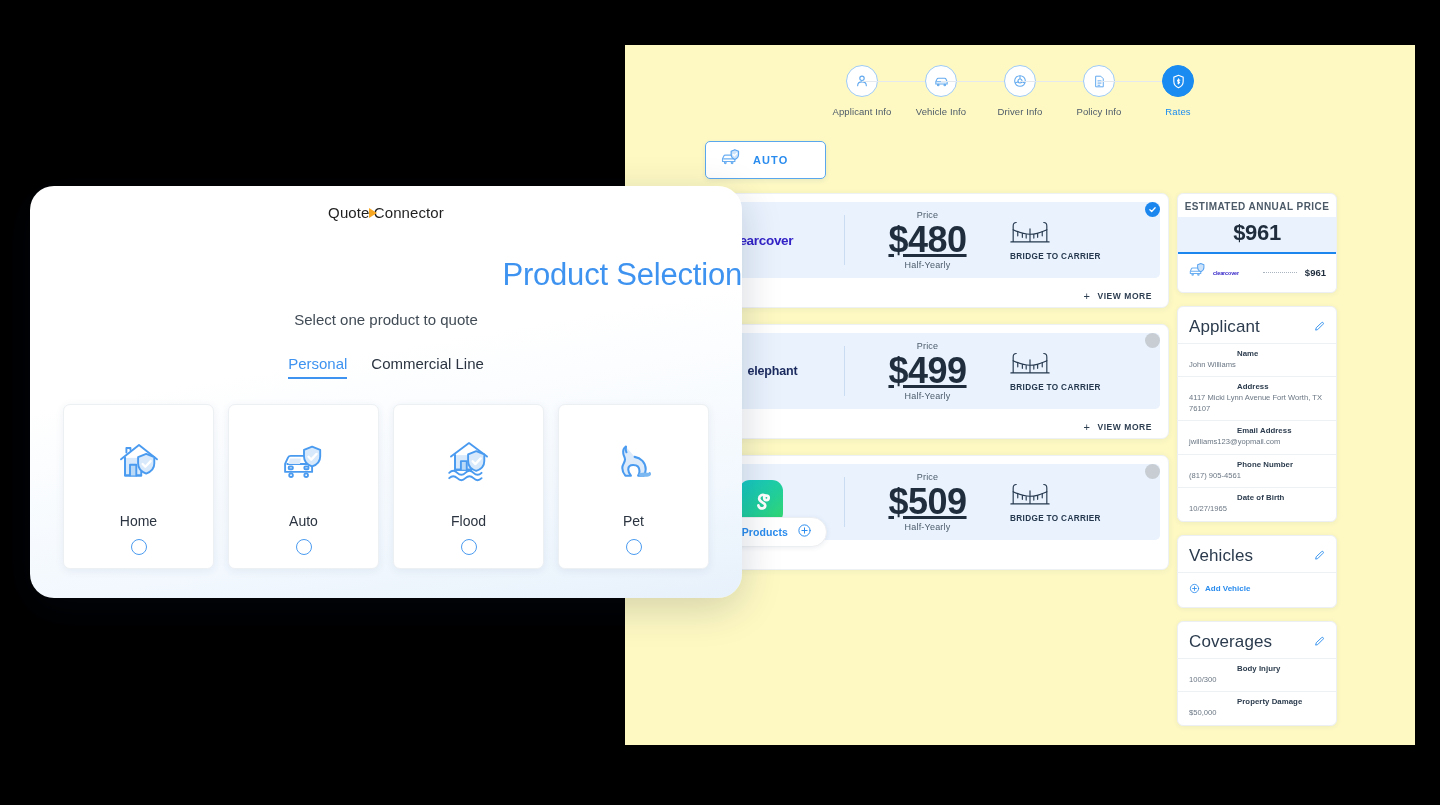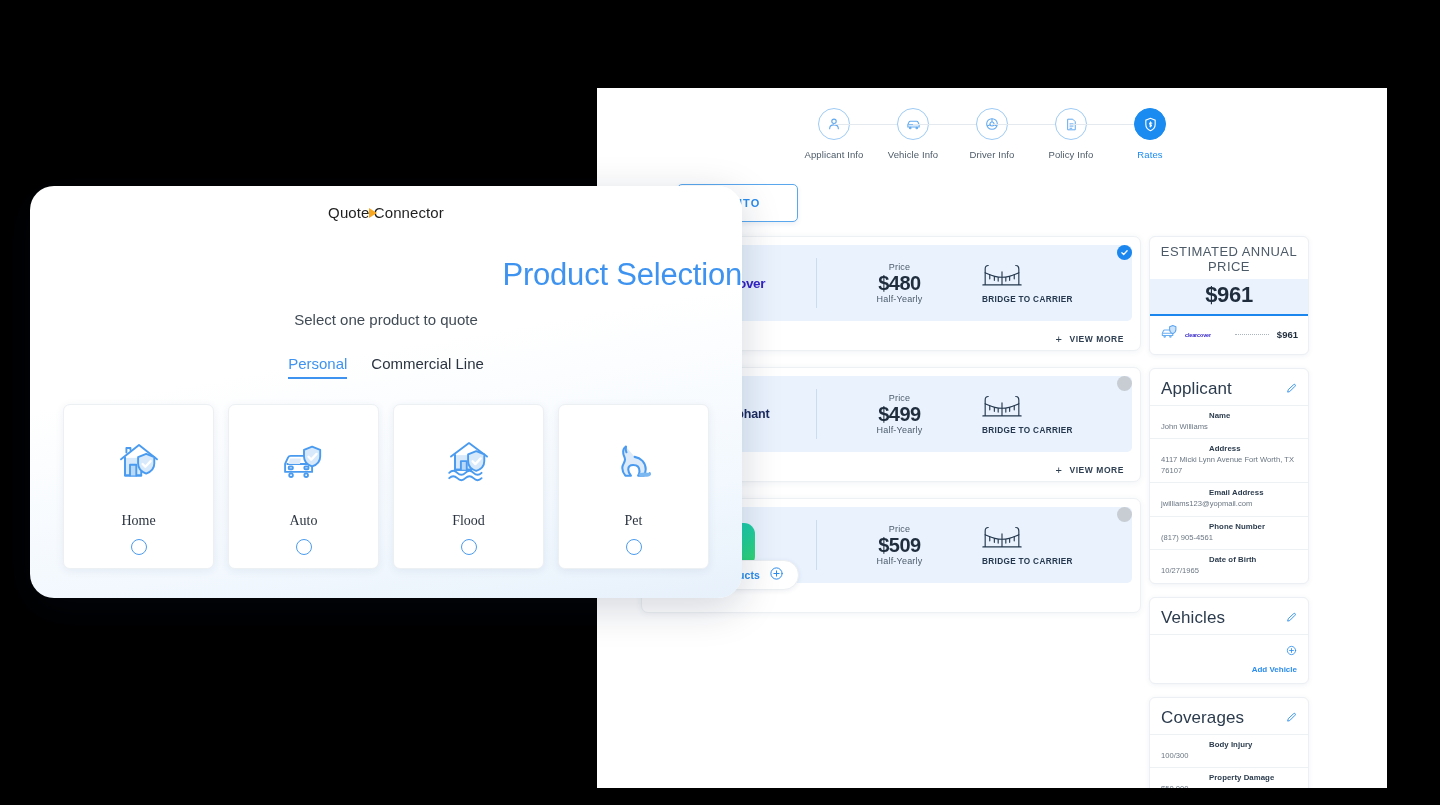--- a/index.html
+++ b/index.html
@@ -6,25 +6,24 @@
   html,body { width:1440px; height:805px; overflow:hidden; }
   body {
     background:#000;
     font-family:"Liberation Sans", sans-serif;
     -webkit-font-smoothing:antialiased;
   }
 
   
   #rates-window {
     position:absolute;
-    left:597px; top:45px;
+    left:625px; top:45px;
     width:790px; height:700px;
-    background:#ffffff;
+    background:#fef9c3;
     overflow:hidden;
-    margin-top:43px;
   }
 
   
   #stepper {
     position:absolute; left:0; top:0; width:100%;
     height:120px;
     display:flex; justify-content:center; align-items:flex-start;
     padding-top:20px;
   }
   .step { width:79px; display:flex; flex-direction:column; align-items:center; position:relative; }
@@ -65,21 +64,21 @@
     border-radius:7px;
     box-shadow:0 1px 6px rgba(40,70,110,.07);
     margin-bottom:16px;
     padding:8px;
     height:115px;
   }
   .rc-logo { width:166px; display:flex; align-items:center; justify-content:center; }
   .rc-divider { width:1px; height:50px; background:#c9dcf2; }
   .rc-price { flex:1; text-align:center; }
   .rc-price .cap { font-size:9px; color:#4d5c6b; letter-spacing:.2px; }
-  .rc-price .amt { font-size:20px; font-weight:700; color:#1f2d3d; letter-spacing:-.5px; line-height:1.12; }
+  .rc-price .amt { font-size:36px; font-weight:700; color:#1f2d3d; letter-spacing:-.5px; line-height:1.12;text-decoration:underline; }
   .rc-price .per { font-size:9px; color:#4d5c6b; letter-spacing:.2px; }
   .rc-bridge { width:150px; text-align:left; color:#25384e; }
   .rc-bridge .bt { font-size:8.2px; letter-spacing:.35px; font-weight:600; margin-top:3px; }
   .rc-viewmore {
     position:absolute; right:16px; bottom:5px;
     font-size:8.5px; letter-spacing:.55px; font-weight:600; color:#2e3f52;
     display:flex; align-items:center; gap:7px;
   }
   .rc-sel {
     position:absolute; right:8px; top:8px;
@@ -100,40 +99,40 @@
   }
   #add-products .lbl { font-size:10.5px; color:#2a8cee; font-weight:600; letter-spacing:.1px; }
 
   
   #summary-rail { position:absolute; left:552px; top:148px; width:160px; }
   .sum-card {
     background:#fff; border:1px solid #eceff3; border-radius:6px;
     box-shadow:0 1px 5px rgba(40,70,110,.07);
     margin-bottom:13px; overflow:hidden;
   }
-  .eap-head { text-align:center; font-size:13px; letter-spacing:.45px; color:#4c5a68; font-weight:400; padding:7px 0 5px; }
+  .eap-head { text-align:center; font-size:10px; letter-spacing:.45px; color:#4c5a68; font-weight:700; padding:7px 0 5px; }
   .eap-amt {
     background:#eaf3fd; text-align:center; font-size:22px; font-weight:700;
     color:#1f2d3d; padding:3px 0 6px; border-bottom:2px solid #1a86ee; letter-spacing:-.3px;
   }
   .eap-row { display:flex; align-items:center; padding:8px 10px 9px; gap:6px; }
   .eap-row .mini-logo { font-size:5.4px; font-weight:700; color:#3323c7; letter-spacing:-.1px; width:42px; }
   .eap-row .dots { flex:1; border-top:1.4px dotted #aab4bf; margin:0 2px; }
   .eap-row .val { font-size:9.5px; font-weight:700; color:#1f2d3d; }
 
   .sec-head {
     display:flex; align-items:center; justify-content:space-between;
     padding:10px 11px 6px;
   }
   .sec-head h3 { font-size:17px; font-weight:400; color:#2b3b4d; letter-spacing:.1px; }
   .fld { padding:5px 11px 6px; border-top:1px solid #eef1f4; }
   .fld:first-of-type { border-top:none; }
   .fld .k { font-size:7.8px; font-weight:700; color:#2b3b4d; letter-spacing:.05px;padding-left:48px; }
   .fld .v { font-size:7.6px; color:#6a7683; margin-top:2px; line-height:1.38; }
-  .add-link { display:flex; align-items:flex-end; gap:5px; padding:7px 11px 9px; border-top:1px solid #eef1f4;flex-direction:column; }
+  .add-link { display:flex; align-items:center; gap:5px; padding:7px 11px 9px; border-top:1px solid #eef1f4; }
   .add-link .lbl { font-size:8px; font-weight:700; color:#2a8cee; }
 
   
   #product-window {
     position:absolute;
     left:30px; top:186px;
     width:712px; height:412px;
     background:linear-gradient(170deg,#ffffff 0%,#ffffff 42%,#f2f8fe 78%,#e7f1fb 100%);
     box-shadow:0 10px 40px rgba(10,30,60,.18);
     overflow:hidden;
@@ -152,21 +151,21 @@
     text-align:right; margin-top:36px;
     font-size:31px; color:#3e93f0; font-weight:400; letter-spacing:-.2px;
   }
   #ps-sub { text-align:center; margin-top:18px; font-size:15px; color:#414b55; }
   #ps-tabs { display:flex; justify-content:center; gap:24px; margin-top:27px; }
   .ps-tab { font-size:15px; color:#2b3440; padding-bottom:7px; position:relative; }
   .ps-tab.active { color:#3e93f0; }
   .ps-tab.active::after {
     content:""; position:absolute; left:0; right:0; bottom:0; height:2px; background:#3e93f0;
   }
-  #ps-cards { display:flex; justify-content:center; gap:14px; margin-top:25px;font-family:Liberation Serif, serif; }
+  #ps-cards { display:flex; justify-content:center; gap:14px; margin-top:25px; }
   .pcard {
     width:151px; height:165px;
     background:#fff; border:1px solid #edf0f3; border-radius:7px;
     box-shadow:0 2px 9px rgba(40,70,110,.08);
     display:flex; flex-direction:column; align-items:center;
     padding-top:30px;
   }
   .pcard .pname { font-size:14px; color:#2b3440; margin-top:20px; }
   .pcard .radio {
     width:16px; height:16px; border-radius:50%;

